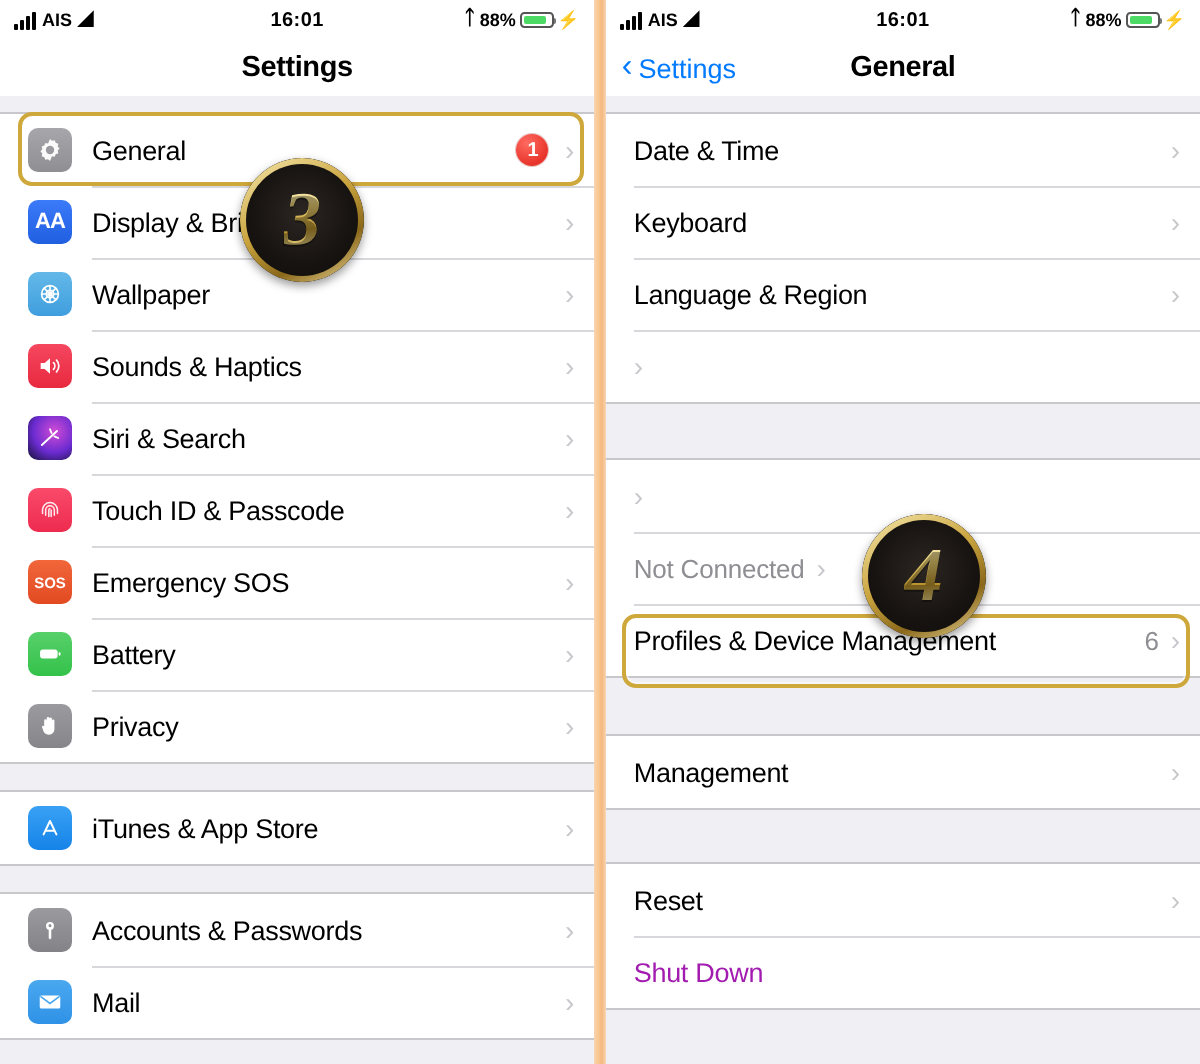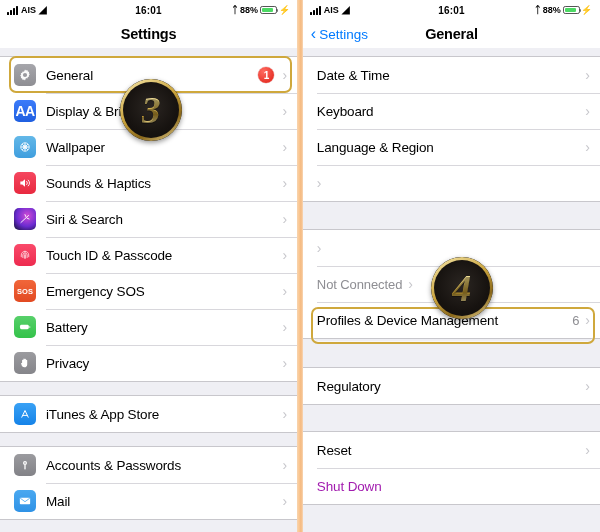--- a/index.html
+++ b/index.html
@@ -101,21 +101,21 @@
     font-family:"Liberation Serif", serif;
     font-weight:bold;font-style:italic;
     background:linear-gradient(175deg,#fdf6cf 5%,#e9cf72 32%,#b68f2a 62%,#f4e6a6 92%);
     -webkit-background-clip:text;background-clip:text;color:transparent;
     text-shadow:0 1px 0 rgba(0,0,0,.35);
     line-height:1;
   }
 
   
   .ic-gear{background:linear-gradient(#a6a6ab,#8e8e93);}
-  .ic-display{background:linear-gradient(#3b7bfa,#1f5fe0);font-size:14px;letter-spacing:-.5px;}
+  .ic-display{background:linear-gradient(#3b7bfa,#1f5fe0);font-size:11px;letter-spacing:-.5px;}
   .ic-wall{background:linear-gradient(#63b8e8,#3f9ede);}
   .ic-sound{background:linear-gradient(#f5475f,#e8293f);}
   .ic-siri{background:radial-gradient(circle at 60% 35%,#d14bd6,#6a2bd0 55%,#101030 100%);}
   .ic-touch{background:linear-gradient(#fa4a6a,#ed2b4f);}
   .ic-sos{background:linear-gradient(#f1663a,#e24a22);font-size:7.5px;}
   .ic-batt{background:linear-gradient(#57d06a,#34c24a);}
   .ic-priv{background:linear-gradient(#9b9b9f,#85858a);}
   .ic-store{background:linear-gradient(#39a1f5,#1583e8);}
   .ic-key{background:linear-gradient(#9b9b9f,#828287);}
   .ic-mail{background:linear-gradient(#4aa8f0,#2f92e6);}
@@ -373,21 +373,21 @@
           <span class="label">Profiles &amp; Device Management</span>
           <span class="value">6</span>
           <span class="chevron">›</span>
         </div>
       </div>
 
       <div class="gap" style="height:28px"></div>
 
       <div class="group no-icons">
         <div class="row">
-          <span class="label">Regulatory</span>
+          <span class="label">Management</span>
           <span class="chevron">›</span>
         </div>
       </div>
 
       <div class="gap" style="height:26px"></div>
 
       <div class="group no-icons">
         <div class="row">
           <span class="label">Reset</span>
           <span class="chevron">›</span>

